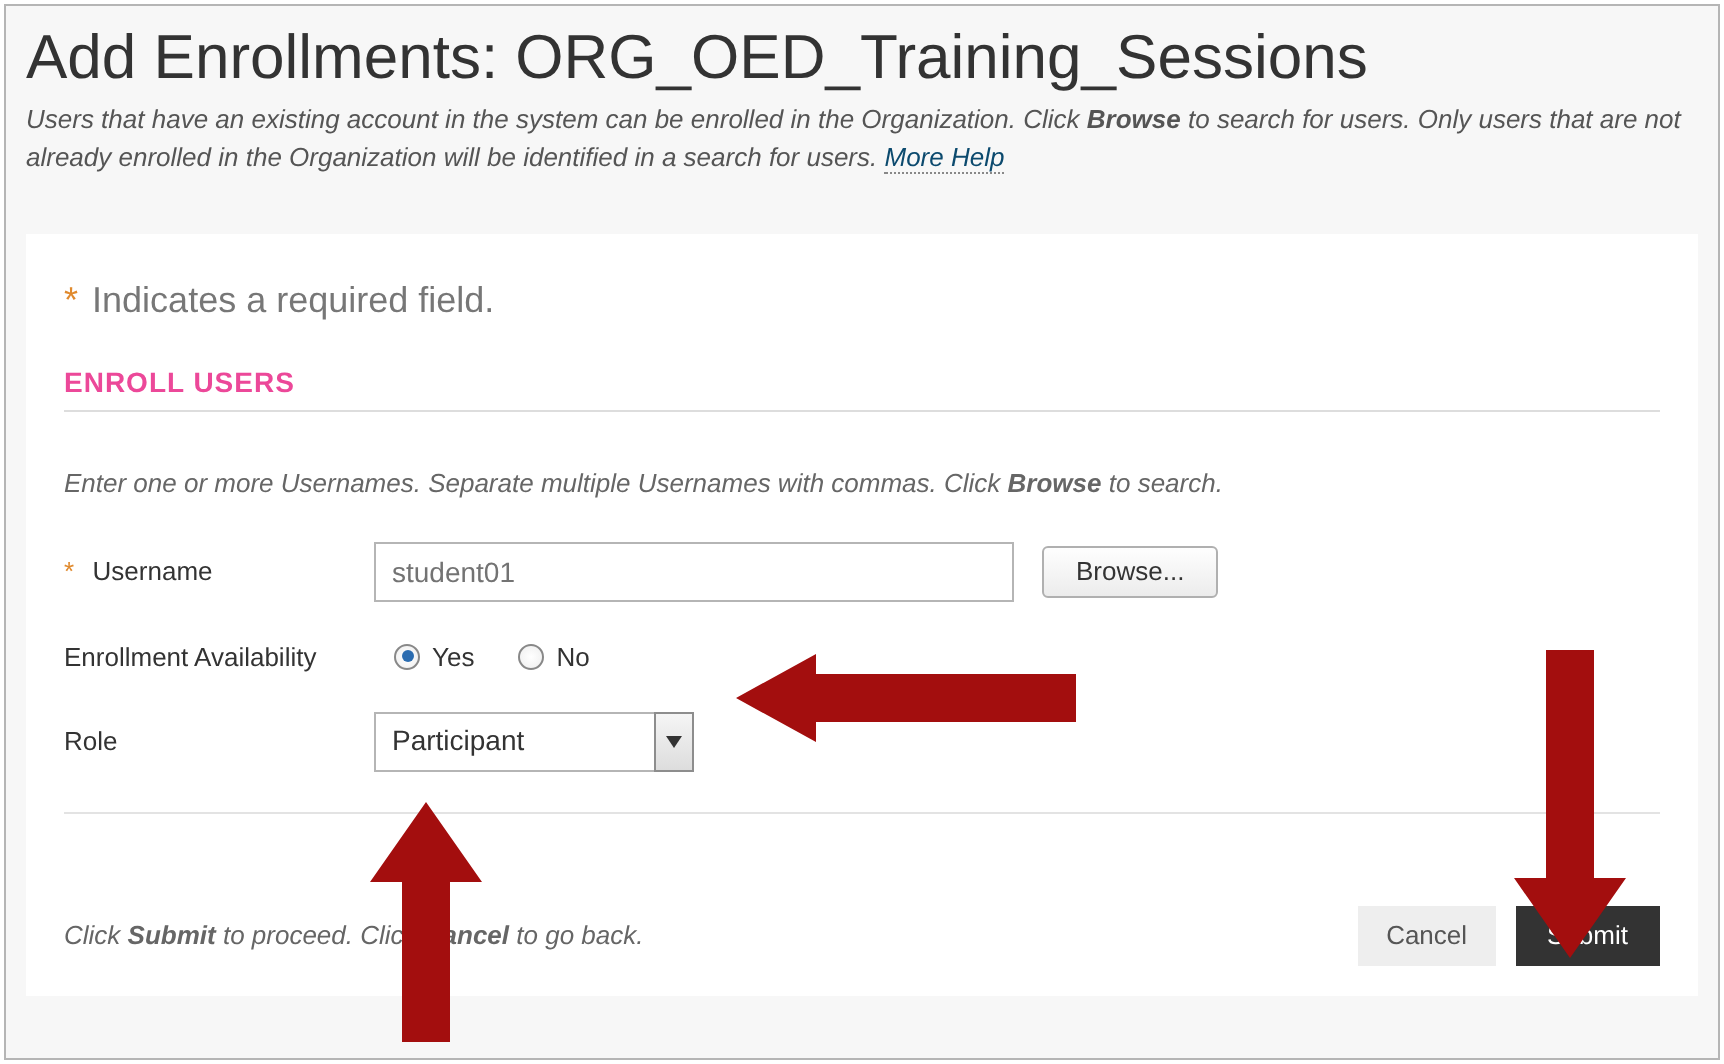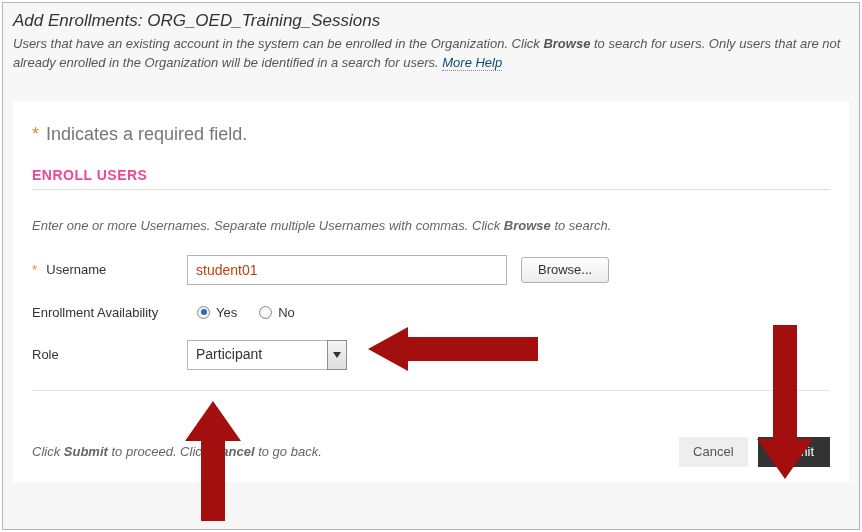--- a/index.html
+++ b/index.html
@@ -18,24 +18,23 @@
     border:1px solid #b5b5b5;
     background:#f7f7f7;
     position:relative;
   }
   .header {
     padding:8px 10px 10px 10px;
     background:#f7f7f7;
   }
   h1.page-title {
     margin:0 0 4px 0;
-    font-size:17px;
+    font-size:31px;
     font-weight:400;
     color:#333;
-    font-style:italic;
   }
   .header-desc {
     font-size:13px;
     font-style:italic;
     color:#555;
     line-height:1.45;
   }
   .header-desc b { font-weight:700; font-style:italic; }
   .more-help {
     font-style:italic;
@@ -75,21 +74,21 @@
     font-size:13px;
     color:#333;
   }
   .row .label { width:155px; }
   .text-input {
     width:320px;
     height:30px;
     border:1px solid #b5b5b5;
     padding:4px 8px;
     font-size:14px;
-    color:#c2410c;
+    color:#737373;
     background:#fff;
   }
   .browse-btn {
     margin-left:14px;
     height:26px;
     padding:2px 16px;
     font-size:13px;
     background:linear-gradient(#fefefe,#ececec);
     border:1px solid #b0b0b0;
     border-radius:3px;

